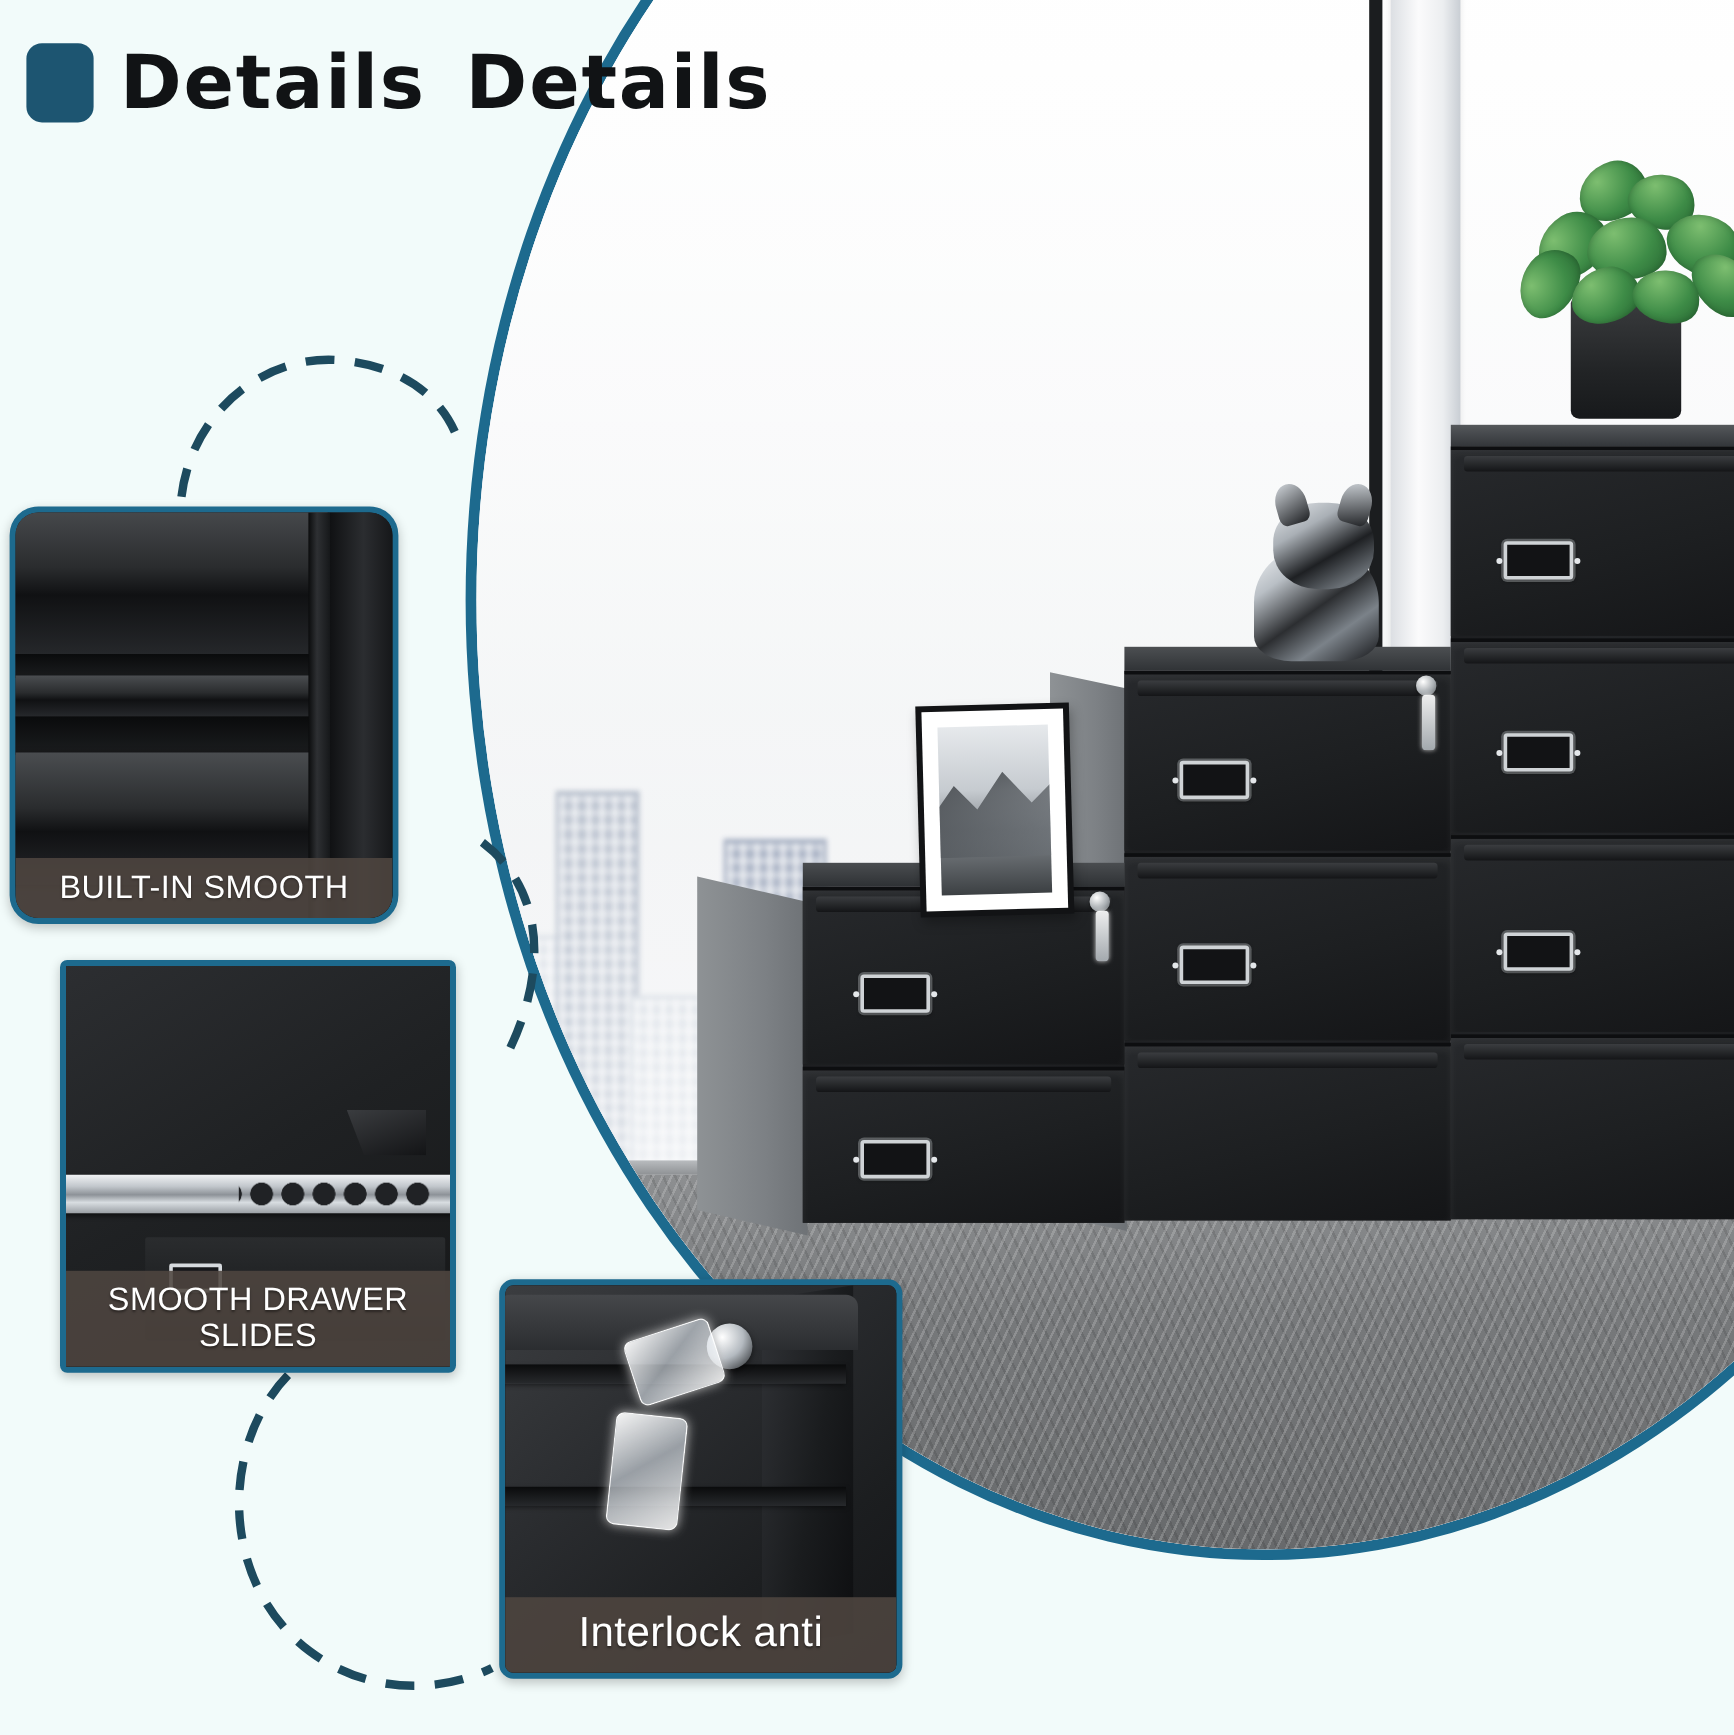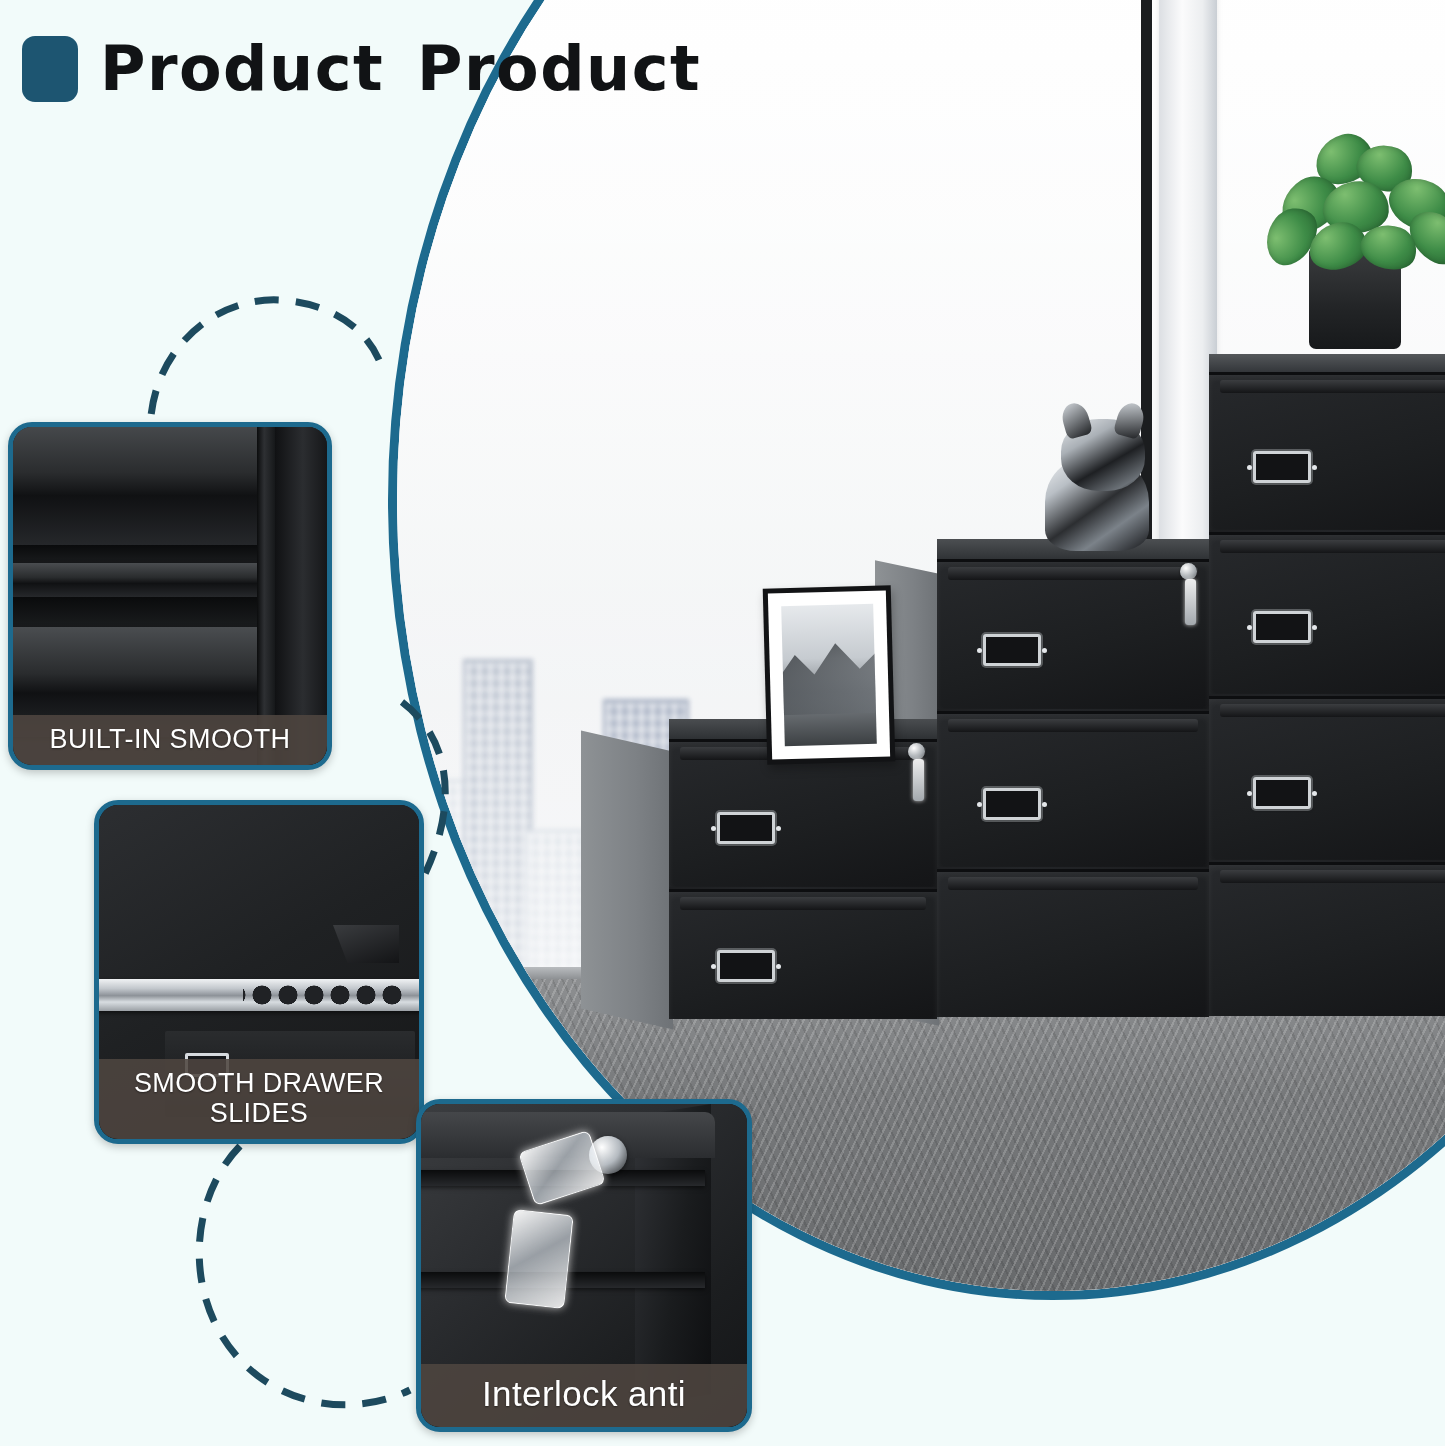--- a/index.html
+++ b/index.html
@@ -360,21 +360,21 @@
     width: 258px;
     background: linear-gradient(180deg, #0a0b0c, #1b1d1f);
   }
   .hnd-edge {
     position: absolute;
     top: 0; bottom: 0;
     background: linear-gradient(90deg, #0b0c0d, #2e3033 40%, #16181a);
   }
 
   
-  #panel-slides { left: 50px; top: 800px; width: 330px; height: 344px; border-radius: 24px; margin-left: 44px; }
+  #panel-slides { left: 50px; top: 800px; width: 330px; height: 344px; border-radius: 6px; }
   #panel-slides .bg {
     position: absolute; inset: 0;
     background: linear-gradient(150deg, #2c2e31 0%, #1f2123 48%, #161718 100%);
   }
   .rail {
     position: absolute;
     background: linear-gradient(180deg, #f0f2f4 0%, #c2c7cc 30%, #8d9298 52%, #d8dde1 72%, #9ba0a5 100%);
     border-radius: 2px;
     box-shadow: 0 2px 4px rgba(0,0,0,.55);
   }
@@ -396,21 +396,21 @@
     border-radius: 2px;
   }
   .mini-badge {
     position: absolute;
     border: 3px solid #d6dade;
     border-radius: 2px;
     background: #15171a;
   }
 
   
-  #panel-lock { left: 416px; top: 1099px; width: 336px; height: 333px; border-radius: 24px; }
+  #panel-lock { left: 416px; top: 1066px; width: 336px; height: 333px; border-radius: 12px; }
   #panel-lock .bg {
     position: absolute; inset: 0;
     background: linear-gradient(140deg, #3b3d40 0%, #2a2c2f 38%, #1c1e20 72%, #141517 100%);
   }
   .lk-top {
     position: absolute; left: -6px; top: 8px; width: 300px; height: 46px;
     background: linear-gradient(180deg, #45474a, #2b2d30);
     border-radius: 10px 10px 0 0;
   }
   .lk-corner {
@@ -627,16 +627,16 @@
       <div class="lk-key" style="left:104px; top:36px; width:74px; height:56px; transform:rotate(-18deg);"></div>
       <div class="lk-key" style="left:88px; top:108px; width:60px; height:94px; transform:rotate(6deg);"></div>
     </div>
     <div class="panel-label two-line">
       <div>Interlock anti</div>
     </div>
   </div>
 
   <div class="header">
     <div class="header-badge"></div>
-    <div class="header-title">Product  Product</div>
+    <div class="header-title">Details  Details</div>
   </div>
 
 </div>
 
 </body></html>

